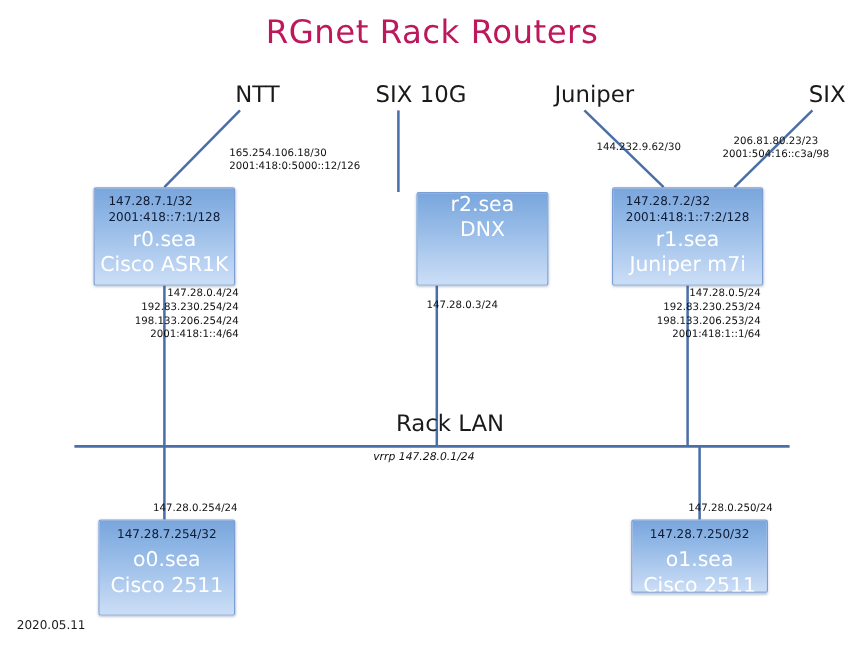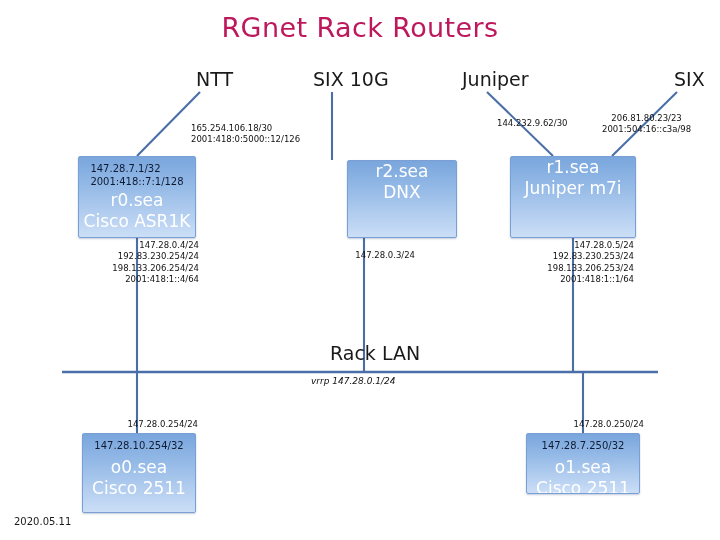--- a/index.html
+++ b/index.html
@@ -183,39 +183,43 @@
   <div class="node" style="left:309px; top:160px; width:110px; height:78px; margin-left:38px;">
     <div class="hostname">r2.sea</div>
     <div class="model">DNX</div>
   </div>
 
   <div class="iface" style="left:305px; top:250px; width:110px;">
     <div>147.28.0.3/24</div>
   </div>
 
   <div class="node" style="left:510px; top:156px; width:126px; height:82px;">
+    <div class="ipline ipblock">
+      <div>147.28.7.2/32</div>
+      <div>2001:418:1::7:2/128</div>
+    </div>
     <div class="hostname">r1.sea</div>
     <div class="model">Juniper m7i</div>
   </div>
 
   <div class="iface" style="left:512px; top:240px; width:122px;">
     <div>147.28.0.5/24</div>
     <div>192.83.230.253/24</div>
     <div>198.133.206.253/24</div>
     <div>2001:418:1::1/64</div>
   </div>
 
   <div class="lan-label" style="left:330px; top:342px;">Rack LAN</div>
   <div class="vrrp-label" style="left:311px; top:376px;">vrrp 147.28.0.1/24</div>
 
   <div class="iface" style="left:78px; top:419px; width:120px;">147.28.0.254/24</div>
 
   <div class="node" style="left:82px; top:433px; width:114px; height:80px;">
     <div class="ipline ipblock">
-      <div>147.28.10.254/32</div>
+      <div>147.28.7.254/32</div>
     </div>
     <div class="hostname" style="margin-top:3px;">o0.sea</div>
     <div class="model">Cisco 2511</div>
   </div>
 
   <div class="iface" style="left:524px; top:419px; width:120px;">147.28.0.250/24</div>
 
   <div class="node" style="left:526px; top:433px; width:114px; height:61px;">
     <div class="ipline ipblock">
       <div>147.28.7.250/32</div>

